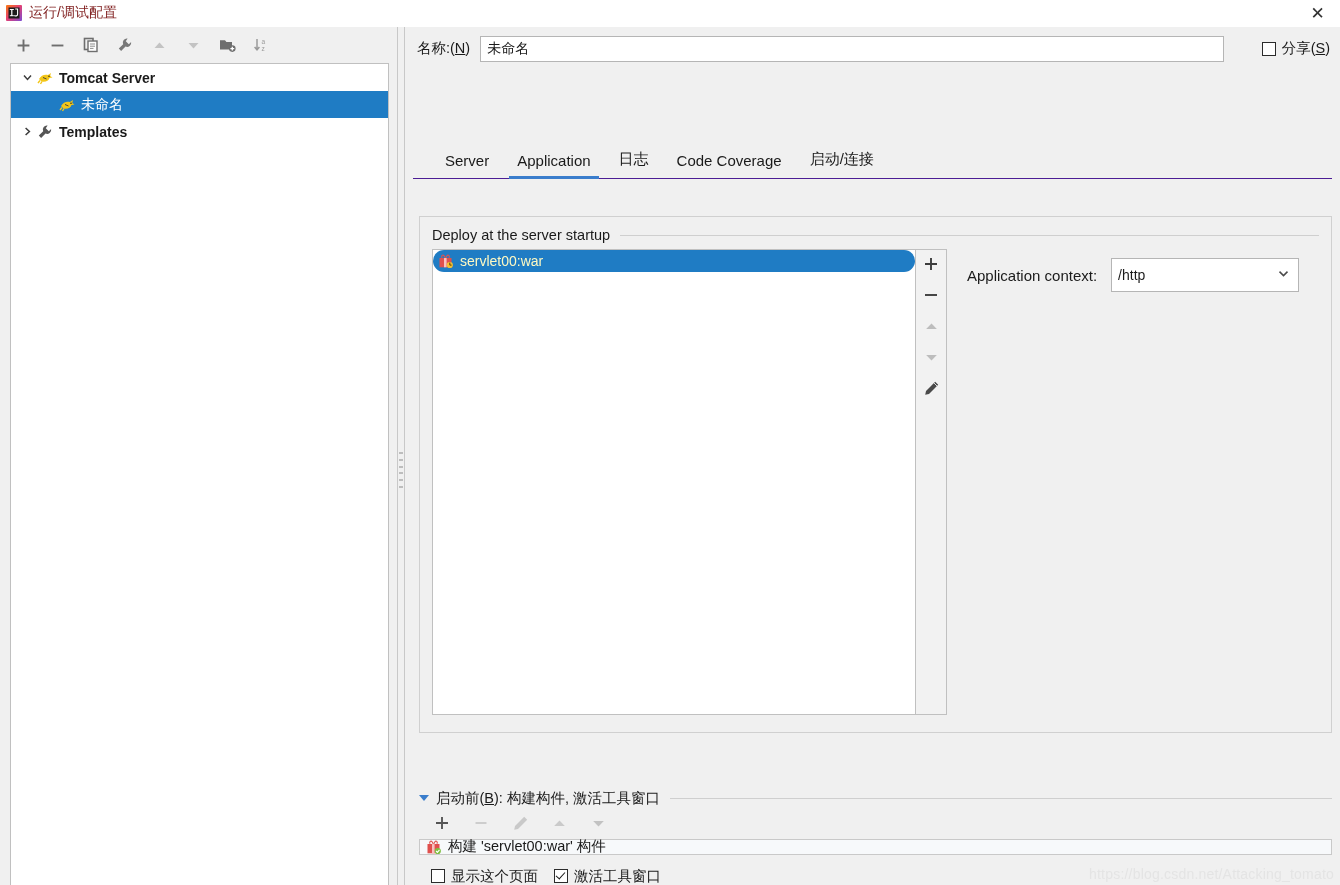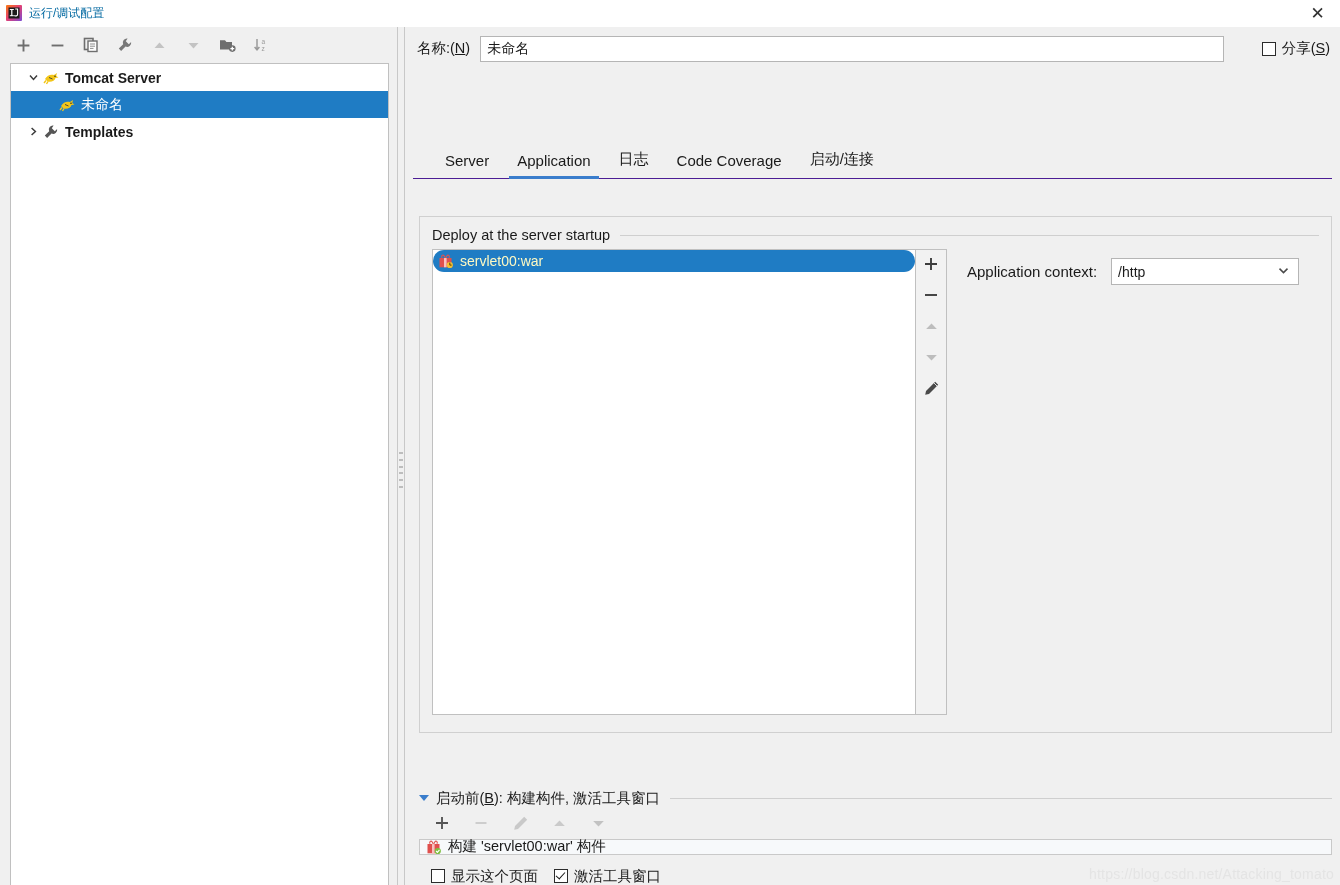--- a/index.html
+++ b/index.html
@@ -28,22 +28,22 @@
   }
   .title-icon {
     width: 16px;
     height: 16px;
     margin-left: 6px;
     margin-right: 7px;
     position: relative;
     flex: none;
   }
   .title-text {
-    font-size: 12px;
-    color: #0369a1;
+    font-size: 14px;
+    color: #7f1d1d;
     letter-spacing: 0px;
   }
   .close-btn {
     position: absolute;
     right: 0;
     top: 0;
     width: 45px;
     height: 26px;
     display: flex;
     align-items: center;
@@ -97,21 +97,21 @@
     display: flex;
     align-items: center;
     font-size: 14px;
     padding-left: 6px;
     white-space: nowrap;
   }
   .tree-row.selected {
     background: #1f7cc4;
     color: #ffffff;
   }
-  .tree-row.level0 { padding-left: 12px; }
+  .tree-row.level0 { padding-left: 6px; }
   .tree-row.level1 { padding-left: 48px; }
   .tw {
     width: 20px;
     display: inline-flex;
     justify-content: center;
     align-items: center;
     color: #3c3c3c;
     font-size: 11px;
     flex: none;
   }
@@ -317,21 +317,21 @@
     align-items: center;
     padding-top: 9px;
   }
   .ctx-label {
     font-size: 15px;
     margin-right: 14px;
     white-space: nowrap;
   }
   .combo {
     width: 188px;
-    height: 27px;
+    height: 34px;
     background: #ffffff;
     border: 1px solid #b5b5b5;
     box-sizing: border-box;
     display: flex;
     align-items: center;
     padding: 0 6px;
     font-size: 14px;
     position: relative;
   }
   .combo .chev {

